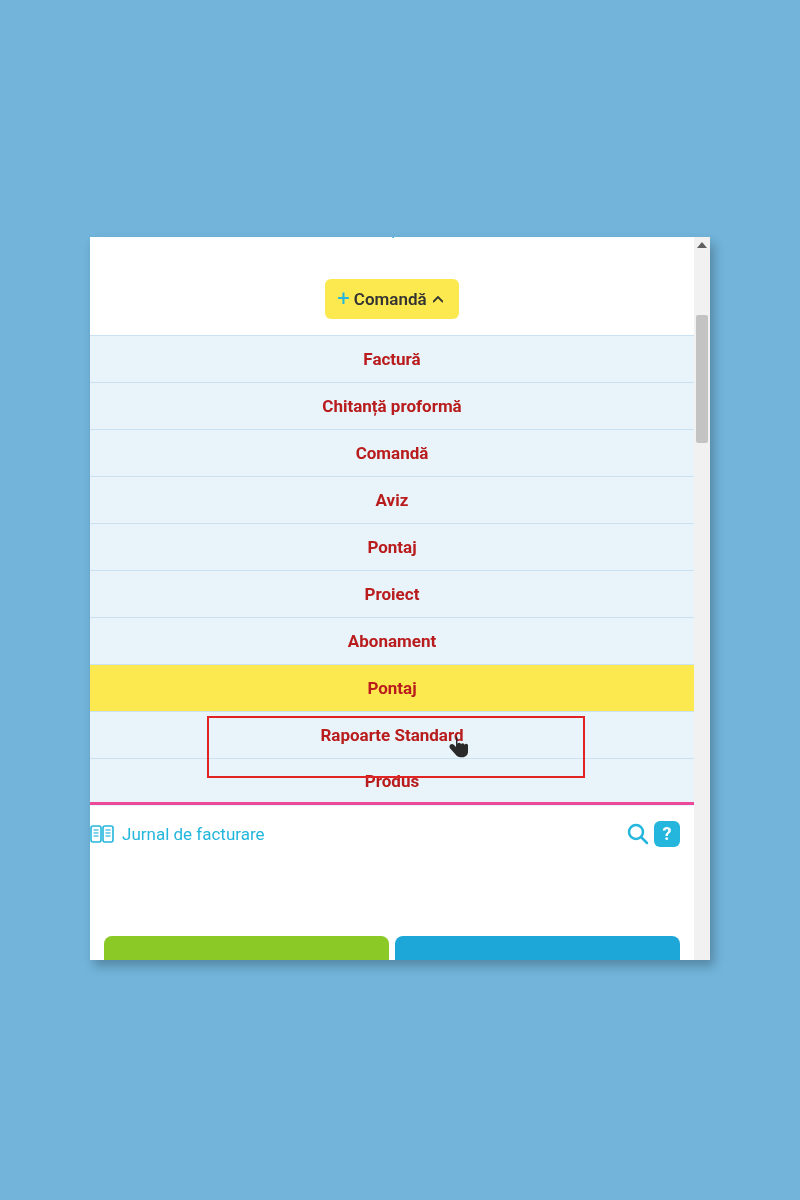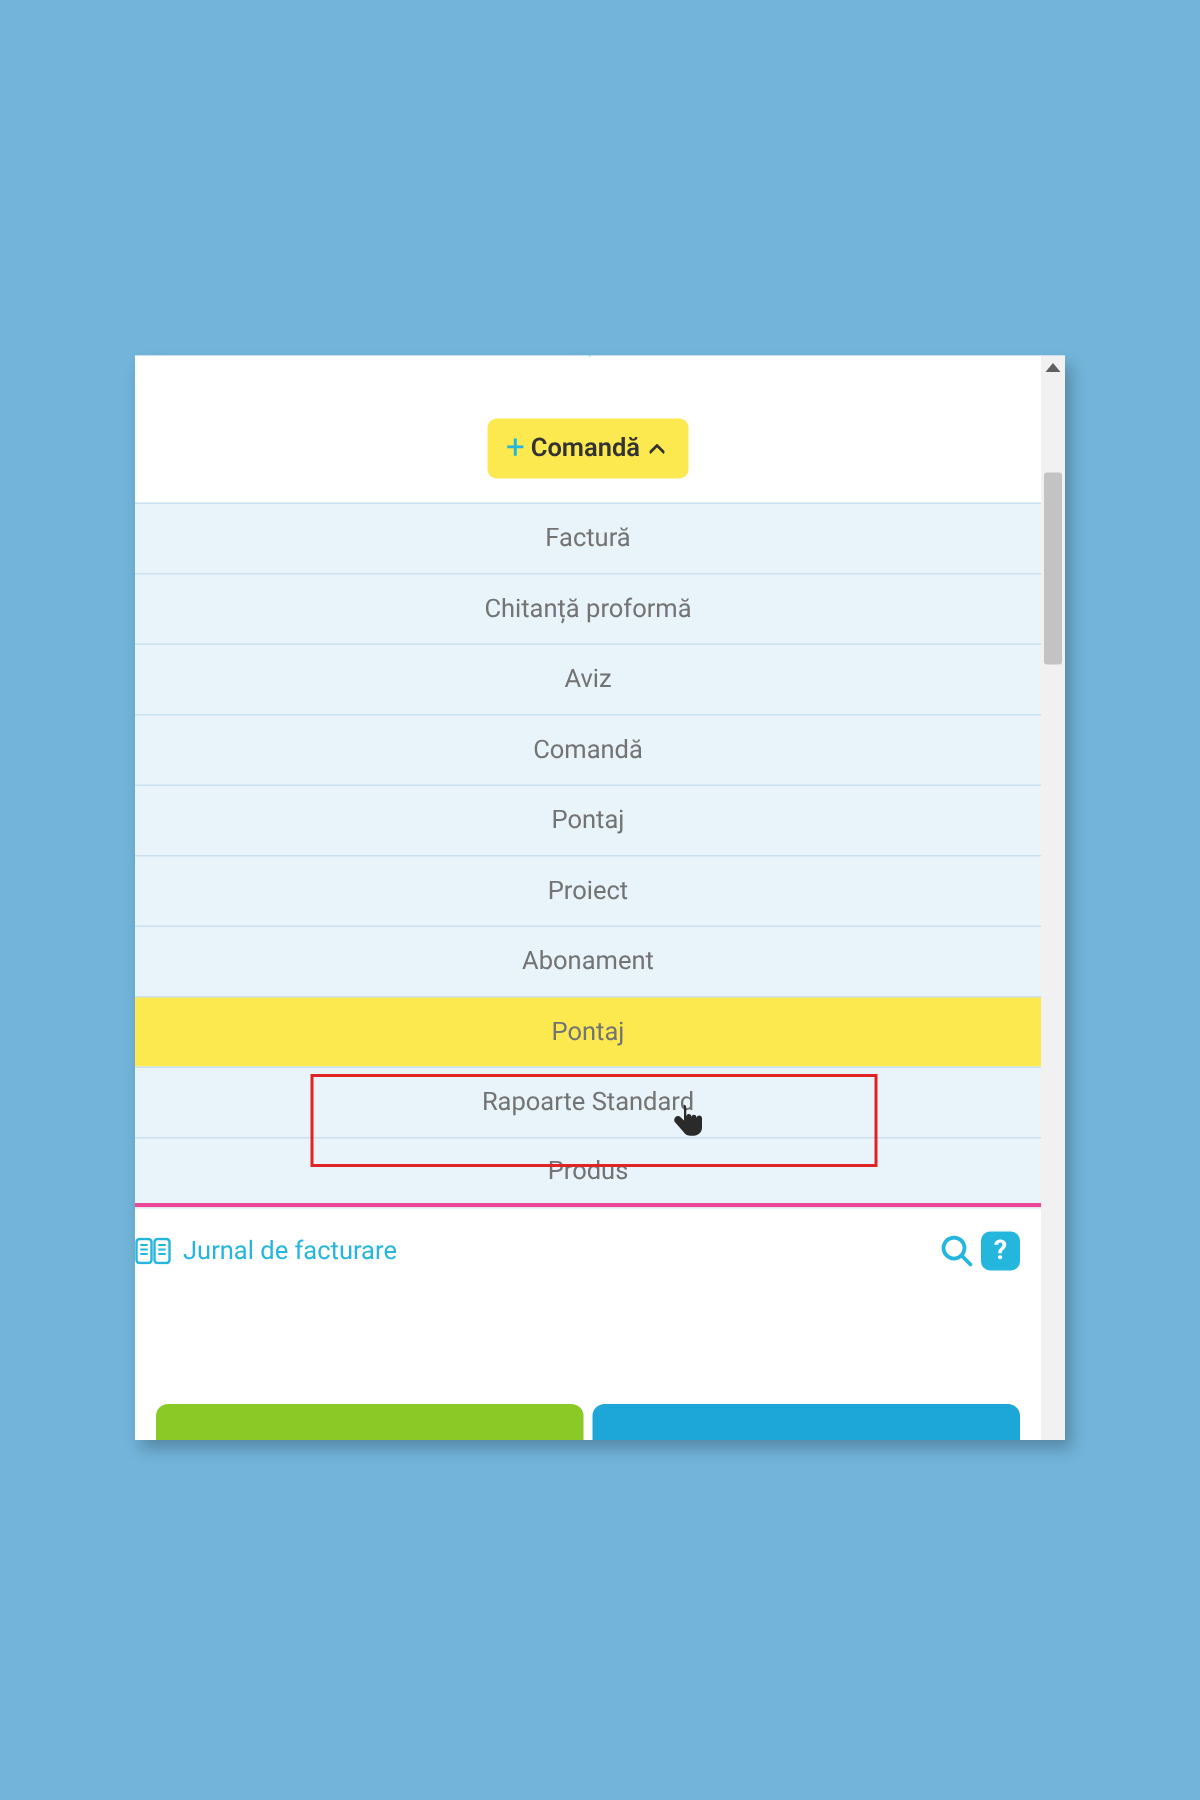--- a/index.html
+++ b/index.html
@@ -102,22 +102,22 @@
   .menu-list {
     background: #e8f3fa;
   }
   .menu-item {
     height: 47px;
     border-top: 1px solid #c9e1f0;
     display: flex;
     align-items: center;
     justify-content: center;
     font-size: 17px;
-    color: #737373;
-    font-weight: 400;
+    color: #b91c1c;
+    font-weight: 700;
     cursor: pointer;
     position: relative;
   }
   .menu-item:last-child {
     border-bottom: 3px solid #ec4899;
   }
   .menu-item.highlight {
     background: #fce94f;
   }
   .red-box {
@@ -237,24 +237,24 @@
     </div>
 
     <div class="menu-list" id="menu-list">
         <div class="menu-item">
           <span>Factură</span>
         </div>
         <div class="menu-item">
           <span>Chitanță proformă</span>
         </div>
         <div class="menu-item">
+          <span>Comandă</span>
+        </div>
+        <div class="menu-item">
           <span>Aviz</span>
-        </div>
-        <div class="menu-item">
-          <span>Comandă</span>
         </div>
         <div class="menu-item">
           <span>Pontaj</span>
         </div>
         <div class="menu-item">
           <span>Proiect</span>
         </div>
         <div class="menu-item">
           <span>Abonament</span>
         </div>

